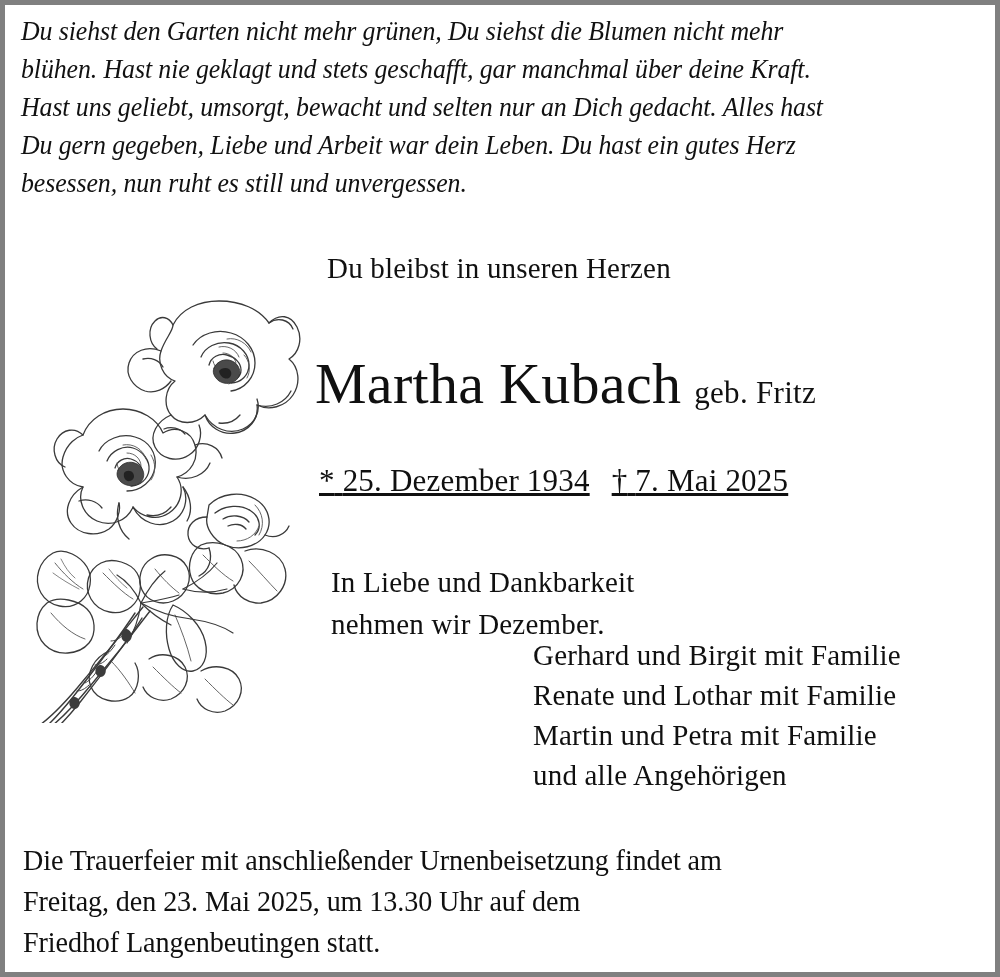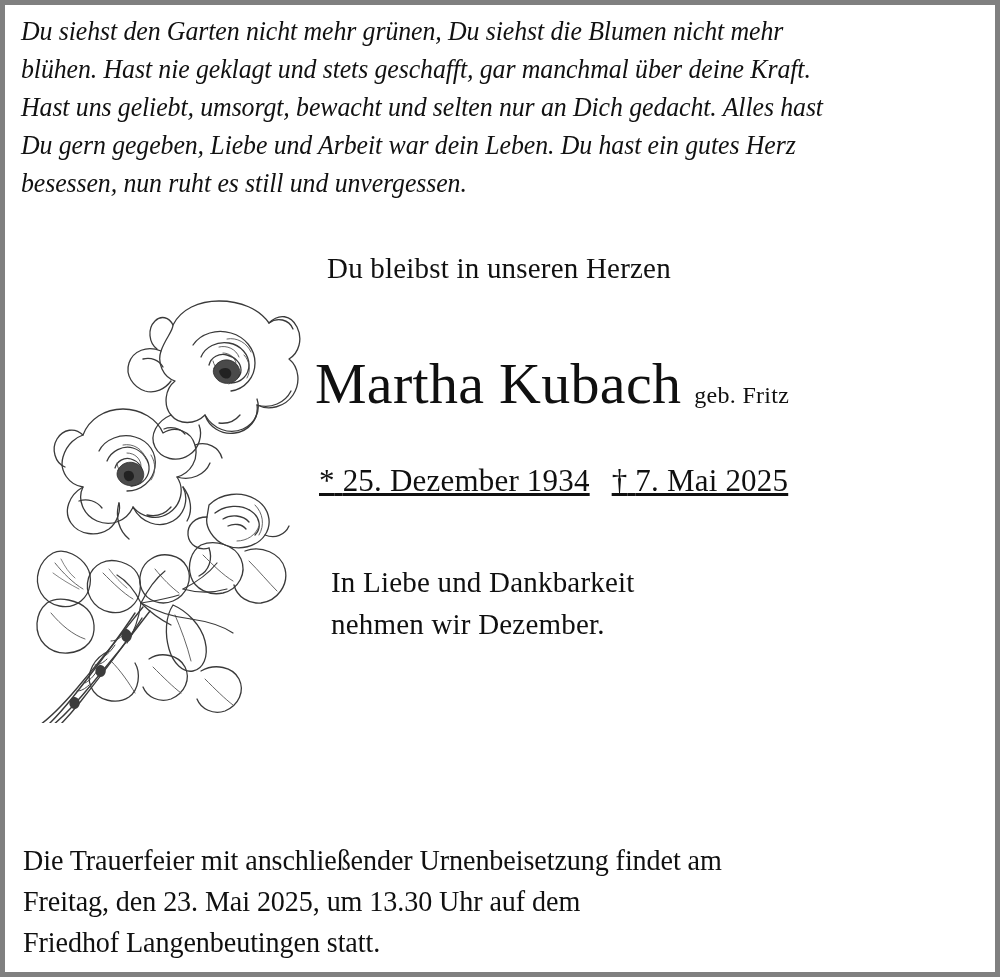--- a/index.html
+++ b/index.html
@@ -71,21 +71,21 @@
     margin: 0;
     padding-top: 56px;
     white-space: nowrap;
   }
   .name-main {
     font-size: 58px;
     line-height: 62px;
     letter-spacing: 0.3px;
   }
   .name-maiden {
-    font-size: 24px;
+    font-size: 31px;
     letter-spacing: 0.3px;
     padding-left: 13px;
   }
   #life-dates {
     margin: 4px;
     padding-top: 44px;
     font-size: 31px;
     line-height: 36px;
     letter-spacing: 0.2px;
     white-space: nowrap;
@@ -315,20 +315,26 @@
         <span>25. Dezember 1934</span><span class="date-gap"></span><span>†</span>
         <span>7. Mai 2025</span>
       </p>
 
       <div id="farewell">
         <div>In Liebe und Dankbarkeit</div>
         <div>nehmen wir Dezember.</div>
       </div>
     </div>
 
+    <div id="survivors">
+      <p>Gerhard und Birgit mit Familie</p>
+      <p>Renate und Lothar mit Familie</p>
+      <p>Martin und Petra mit Familie</p>
+      <p>und alle Angehörigen</p>
+    </div>
 
     <div id="service-details">
       <p>Die Trauerfeier mit anschließender Urnenbeisetzung findet am</p>
       <p>Freitag, den 23. Mai 2025, um 13.30 Uhr auf dem</p>
       <p>Friedhof Langenbeutingen statt.</p>
     </div>
 
   </div>
 </div>
 

